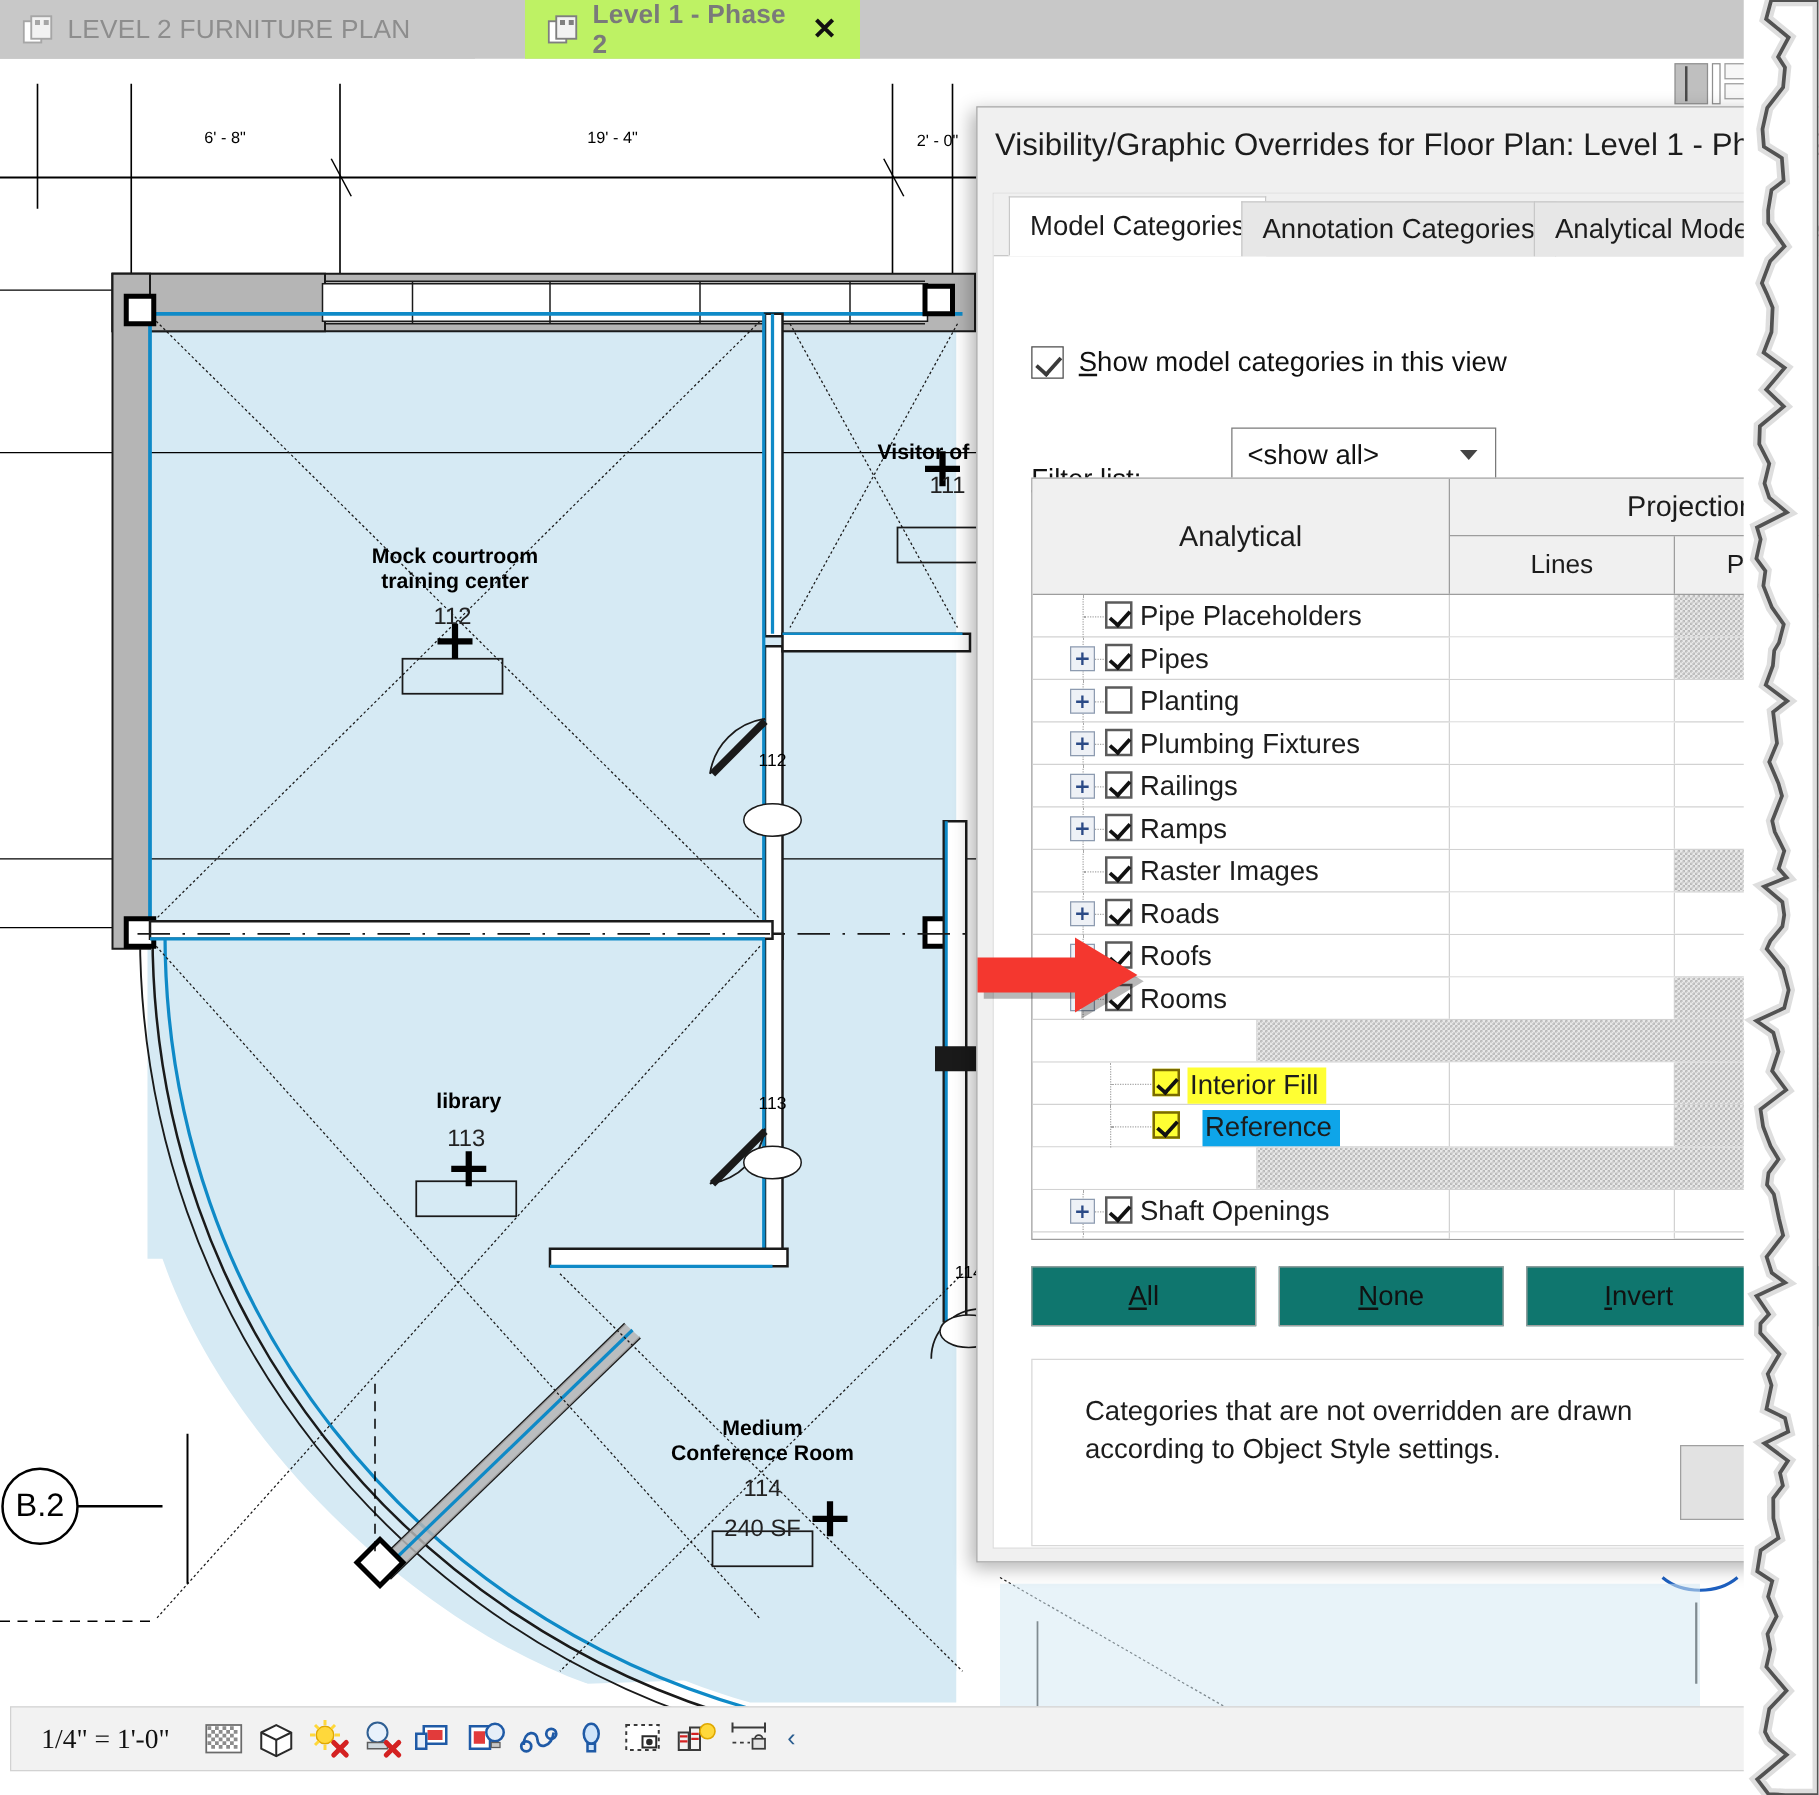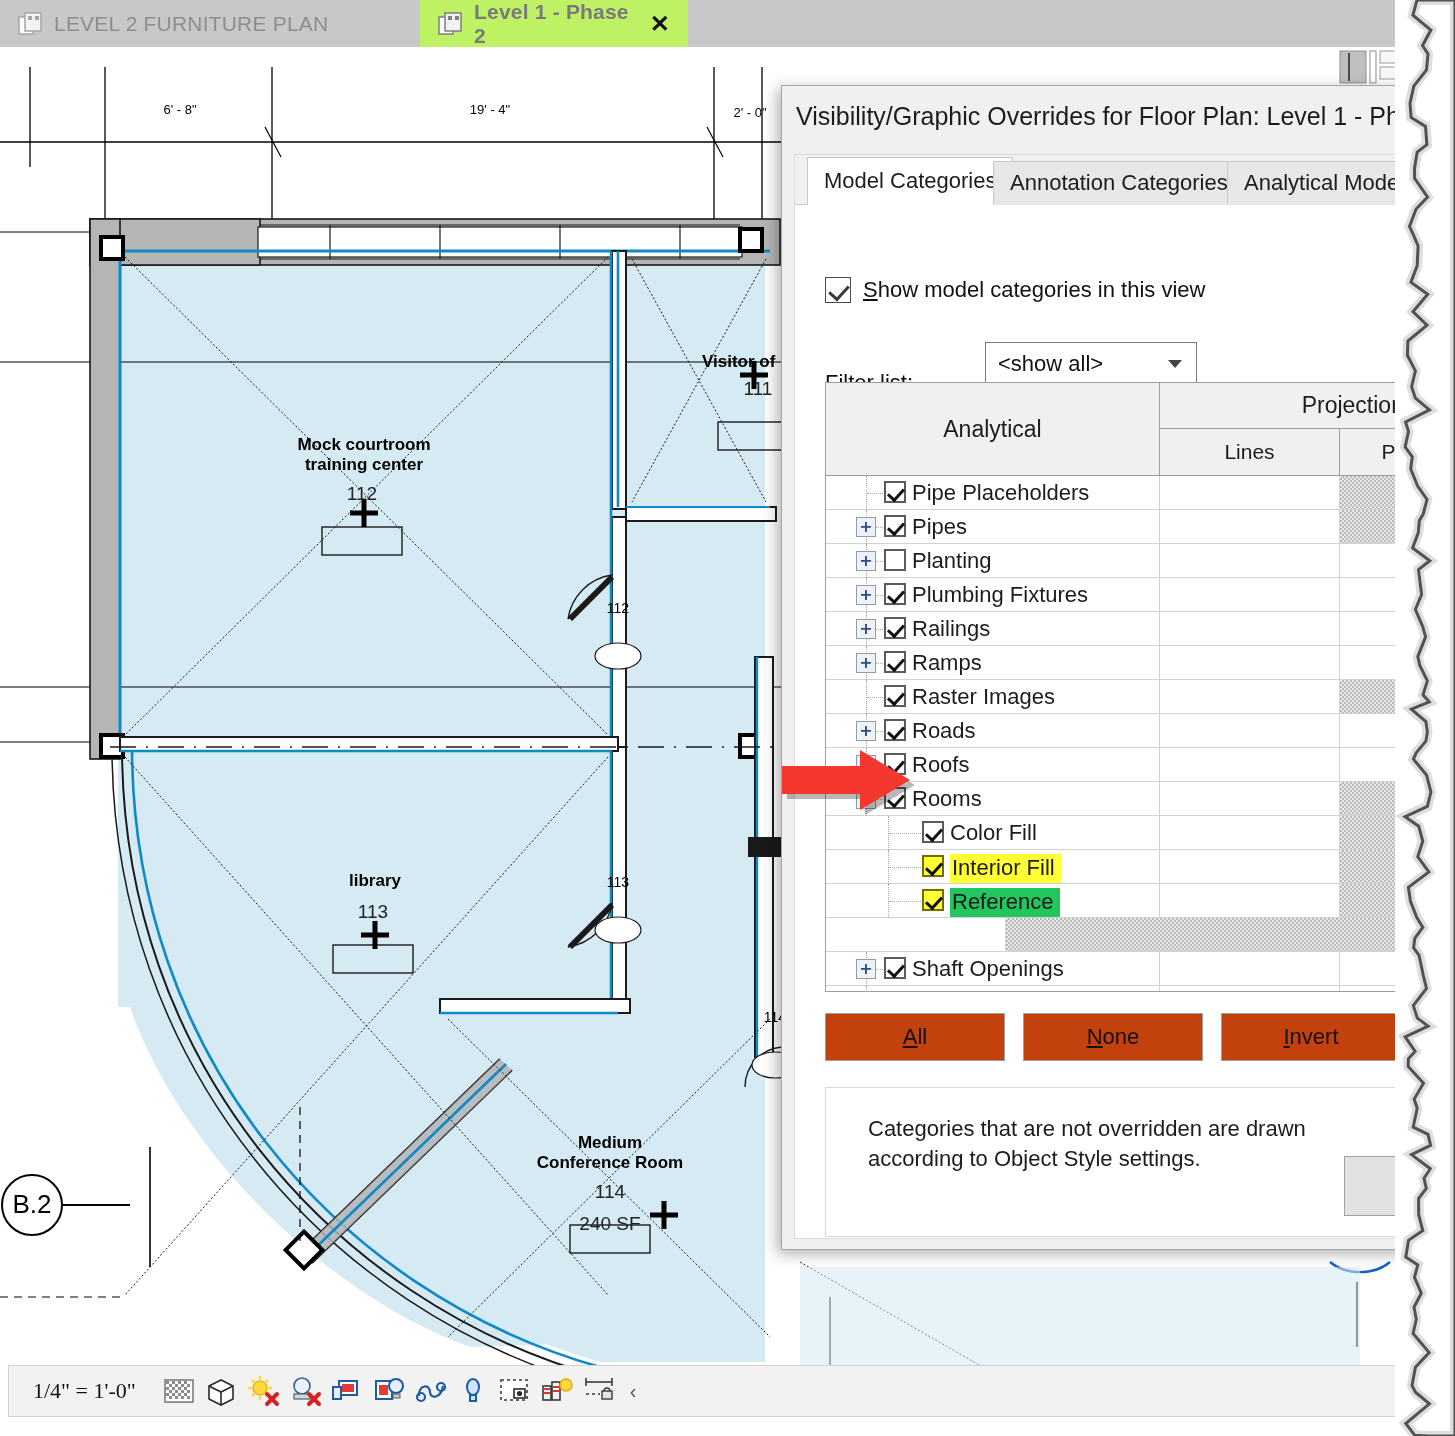--- a/index.html
+++ b/index.html
@@ -206,21 +206,21 @@
   }
   .cbx.hl { border-color:#7a6b00; }
   .catname {
     position:absolute; font-size:22px; color:#1c1c1c; white-space:nowrap;
   }
   .catname.hl { background:#ffff33; padding:1px 6px 2px 2px; }
 
   
   #btnrow { position:absolute; left:30px; top:858px; display:flex; gap:18px; }
   .wbtn {
-    height:48px; background:#c2410c; border:1px solid #a0a0a0;
+    height:48px; background:#0f766e; border:1px solid #a0a0a0;
     display:flex; align-items:center; justify-content:center;
     font-size:22px; color:#111;
   }
   .wbtn.w1 { width:180px; }
   .wbtn.cut { width:70px; }
 
   #notebox {
     position:absolute; left:30px; top:932px; width:648px; height:150px;
     border:1px solid #d8d8d8; background:#fff;
   }
@@ -771,45 +771,39 @@
                 <span class="dotvert" style="left: 40px; top: 0px; height: 34px;"></span>
                 <span class="dotline" style="left: 41px; top: 17px; width: 16px;"></span>
                 <span class="exp" style="left: 30px; top: 7px;">−</span>
                 <span class="cbx on" style="left: 58px; top: 5px;"></span>
                 <span class="catname" style="left: 86px; top: 4px;">Rooms</span>
               </div>
               <div class="c-lines"></div>
               <div class="c-pat hatched"></div>
             </div>
             <div class="row">
-              <div class="c-vis">
-                <span class="dotvert" style="left: 62px; top: 0px; height: 34px;"></span>
-                <span class="dotline" style="left: 63px; top: 17px; width: 32px;"></span>
-                <span class="cbx on" style="left: 96px; top: 5px;"></span>
-                <span class="catname" style="left: 124px; top: 4px;">Color Fill</span>
-              </div>
               <div class="c-lines"></div>
               <div class="c-pat hatched"></div>
             </div>
             <div class="row">
               <div class="c-vis">
                 <span class="dotvert" style="left: 62px; top: 0px; height: 34px;"></span>
                 <span class="dotline" style="left: 63px; top: 17px; width: 32px;"></span>
                 <span class="cbx on hl" style="left: 96px; top: 5px; background: rgb(255, 255, 51);"></span>
                 <span class="catname hl" style="left: 124px; top: 4px; background: rgb(255, 255, 51);">Interior Fill</span>
               </div>
               <div class="c-lines"></div>
               <div class="c-pat hatched"></div>
             </div>
             <div class="row">
               <div class="c-vis">
                 <span class="dotvert" style="left: 62px; top: 0px; height: 34px;"></span>
                 <span class="dotline" style="left: 63px; top: 17px; width: 32px;"></span>
                 <span class="cbx on hl" style="left: 96px; top: 5px; background: rgb(255, 255, 51);"></span>
-                <span class="catname hl" style="left: 124px; top: 4px; background: #22c55e;">Reference</span>
+                <span class="catname hl" style="left: 136px; top: 4px; background: #0ea5e9;">Reference</span>
               </div>
               <div class="c-lines"></div>
               <div class="c-pat hatched"></div>
             </div>
             <div class="row">
               <div class="c-lines"></div>
               <div class="c-pat hatched"></div>
             </div>
             <div class="row">
               <div class="c-vis">

